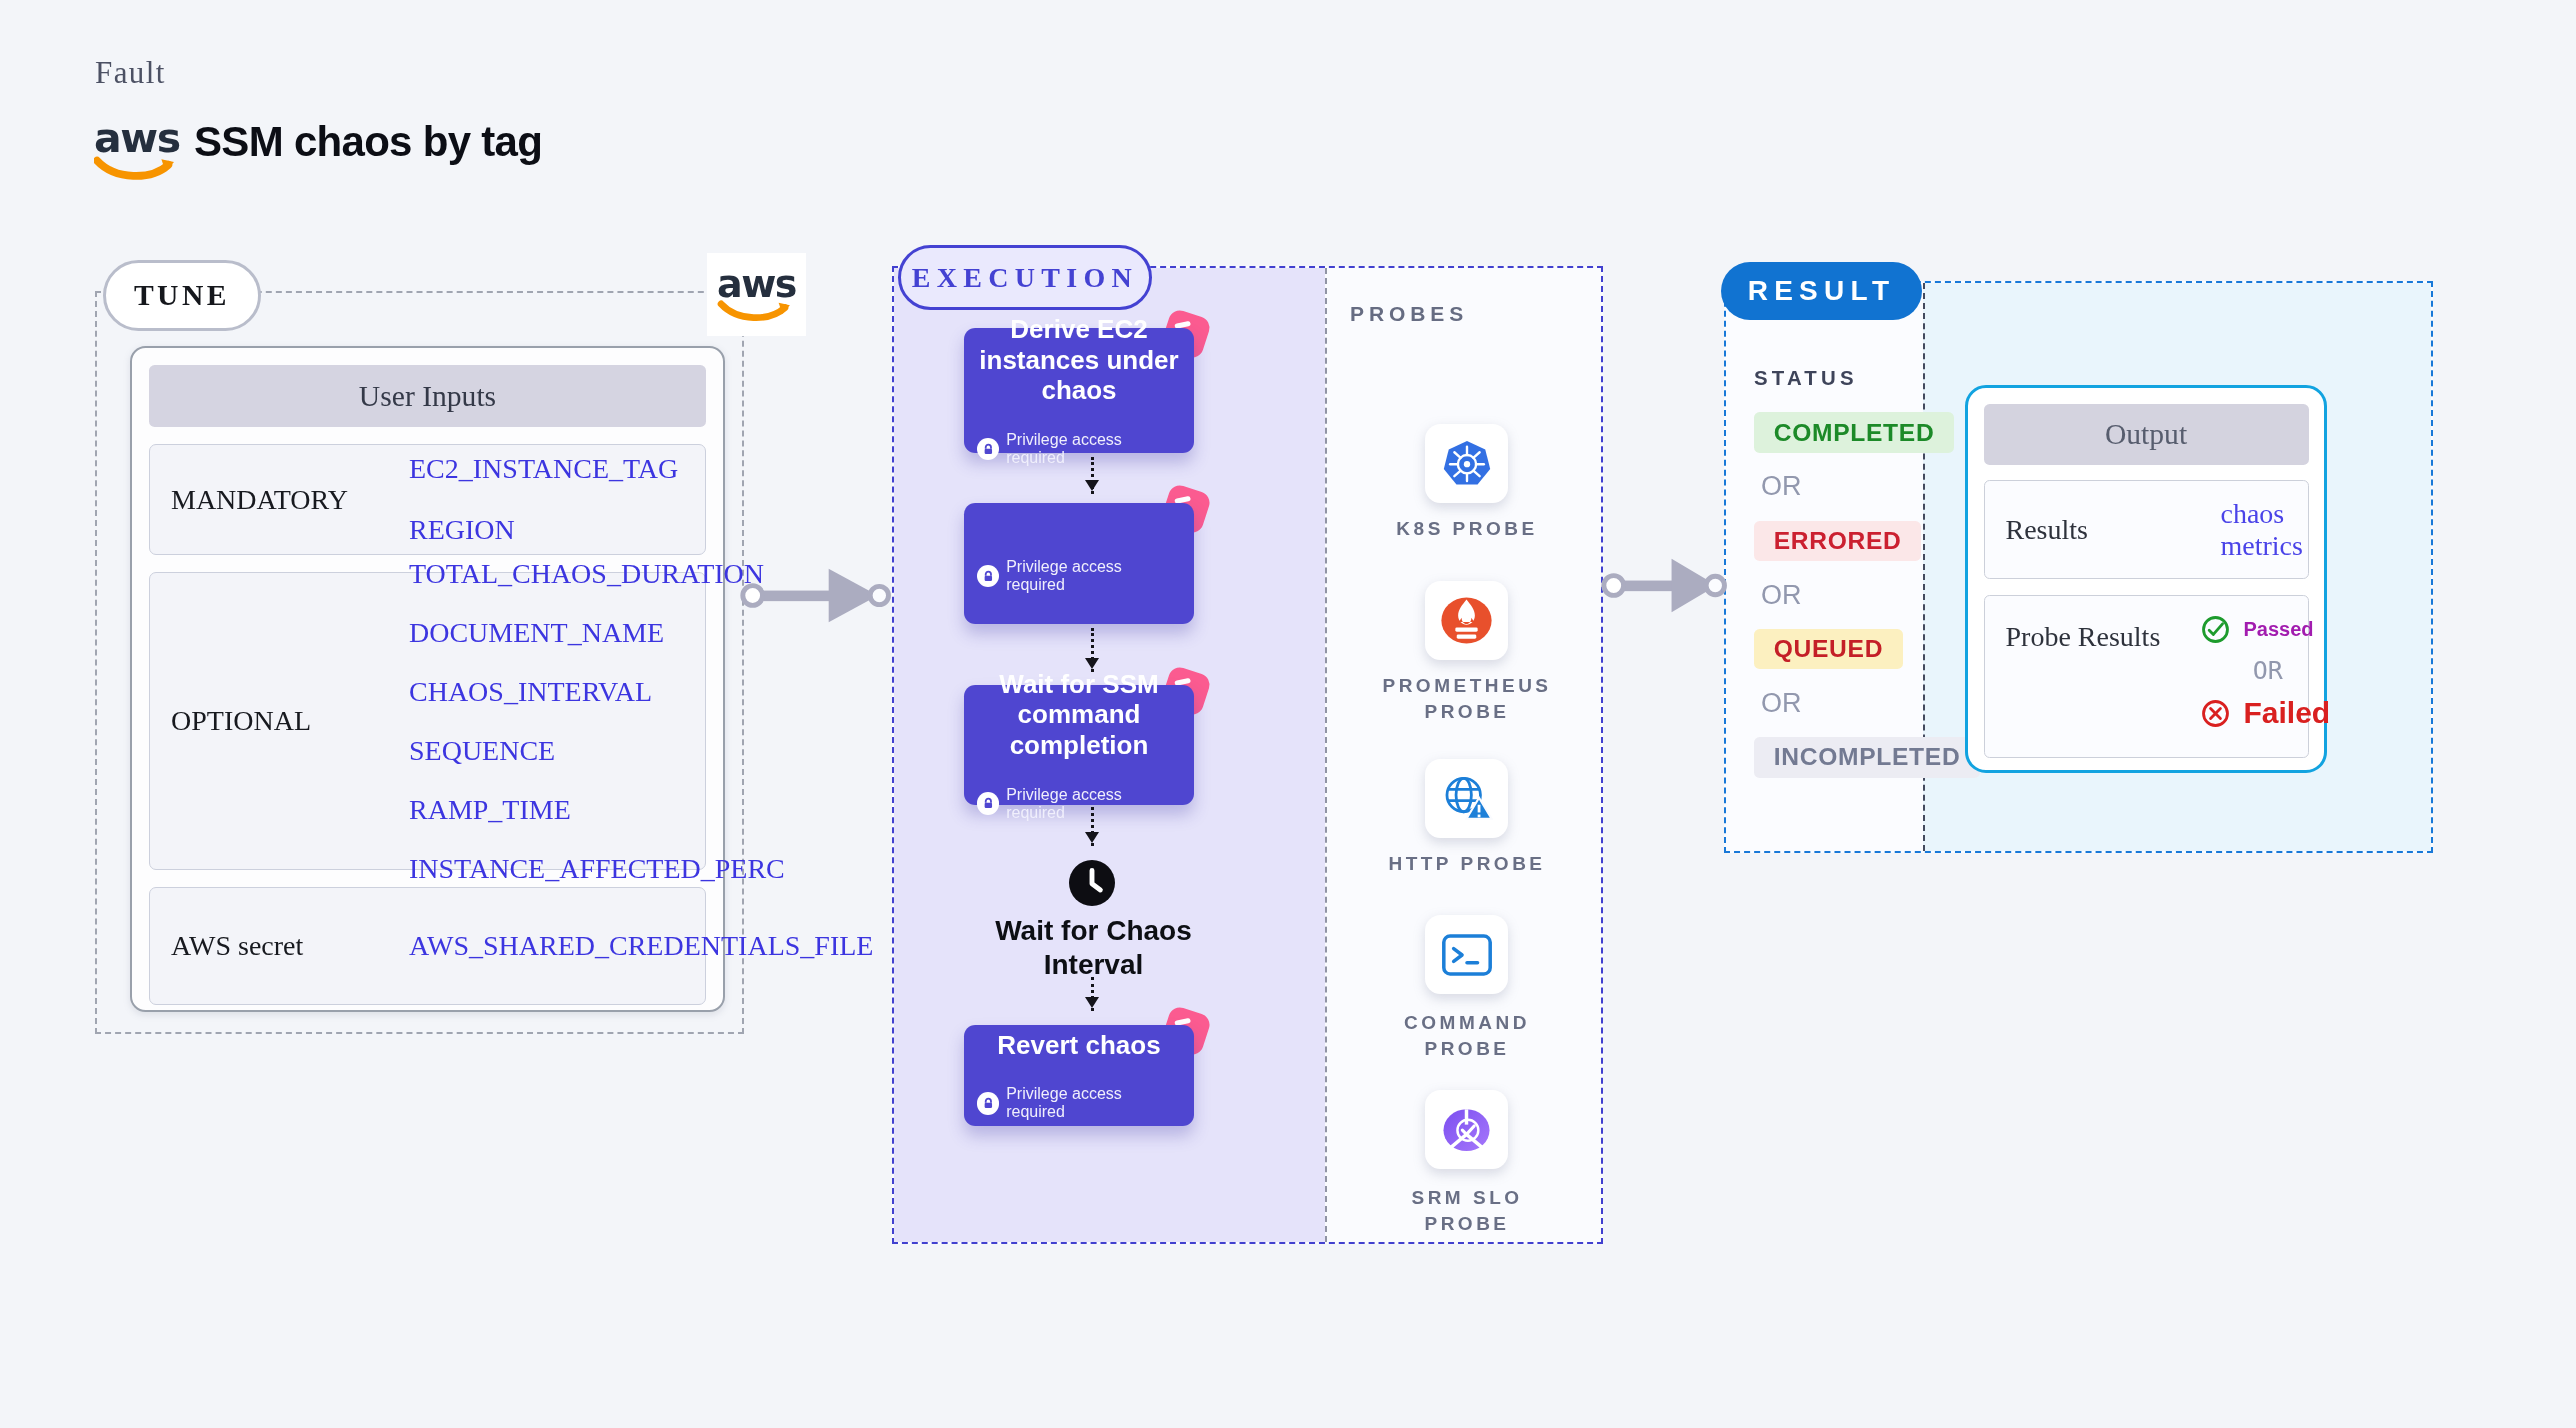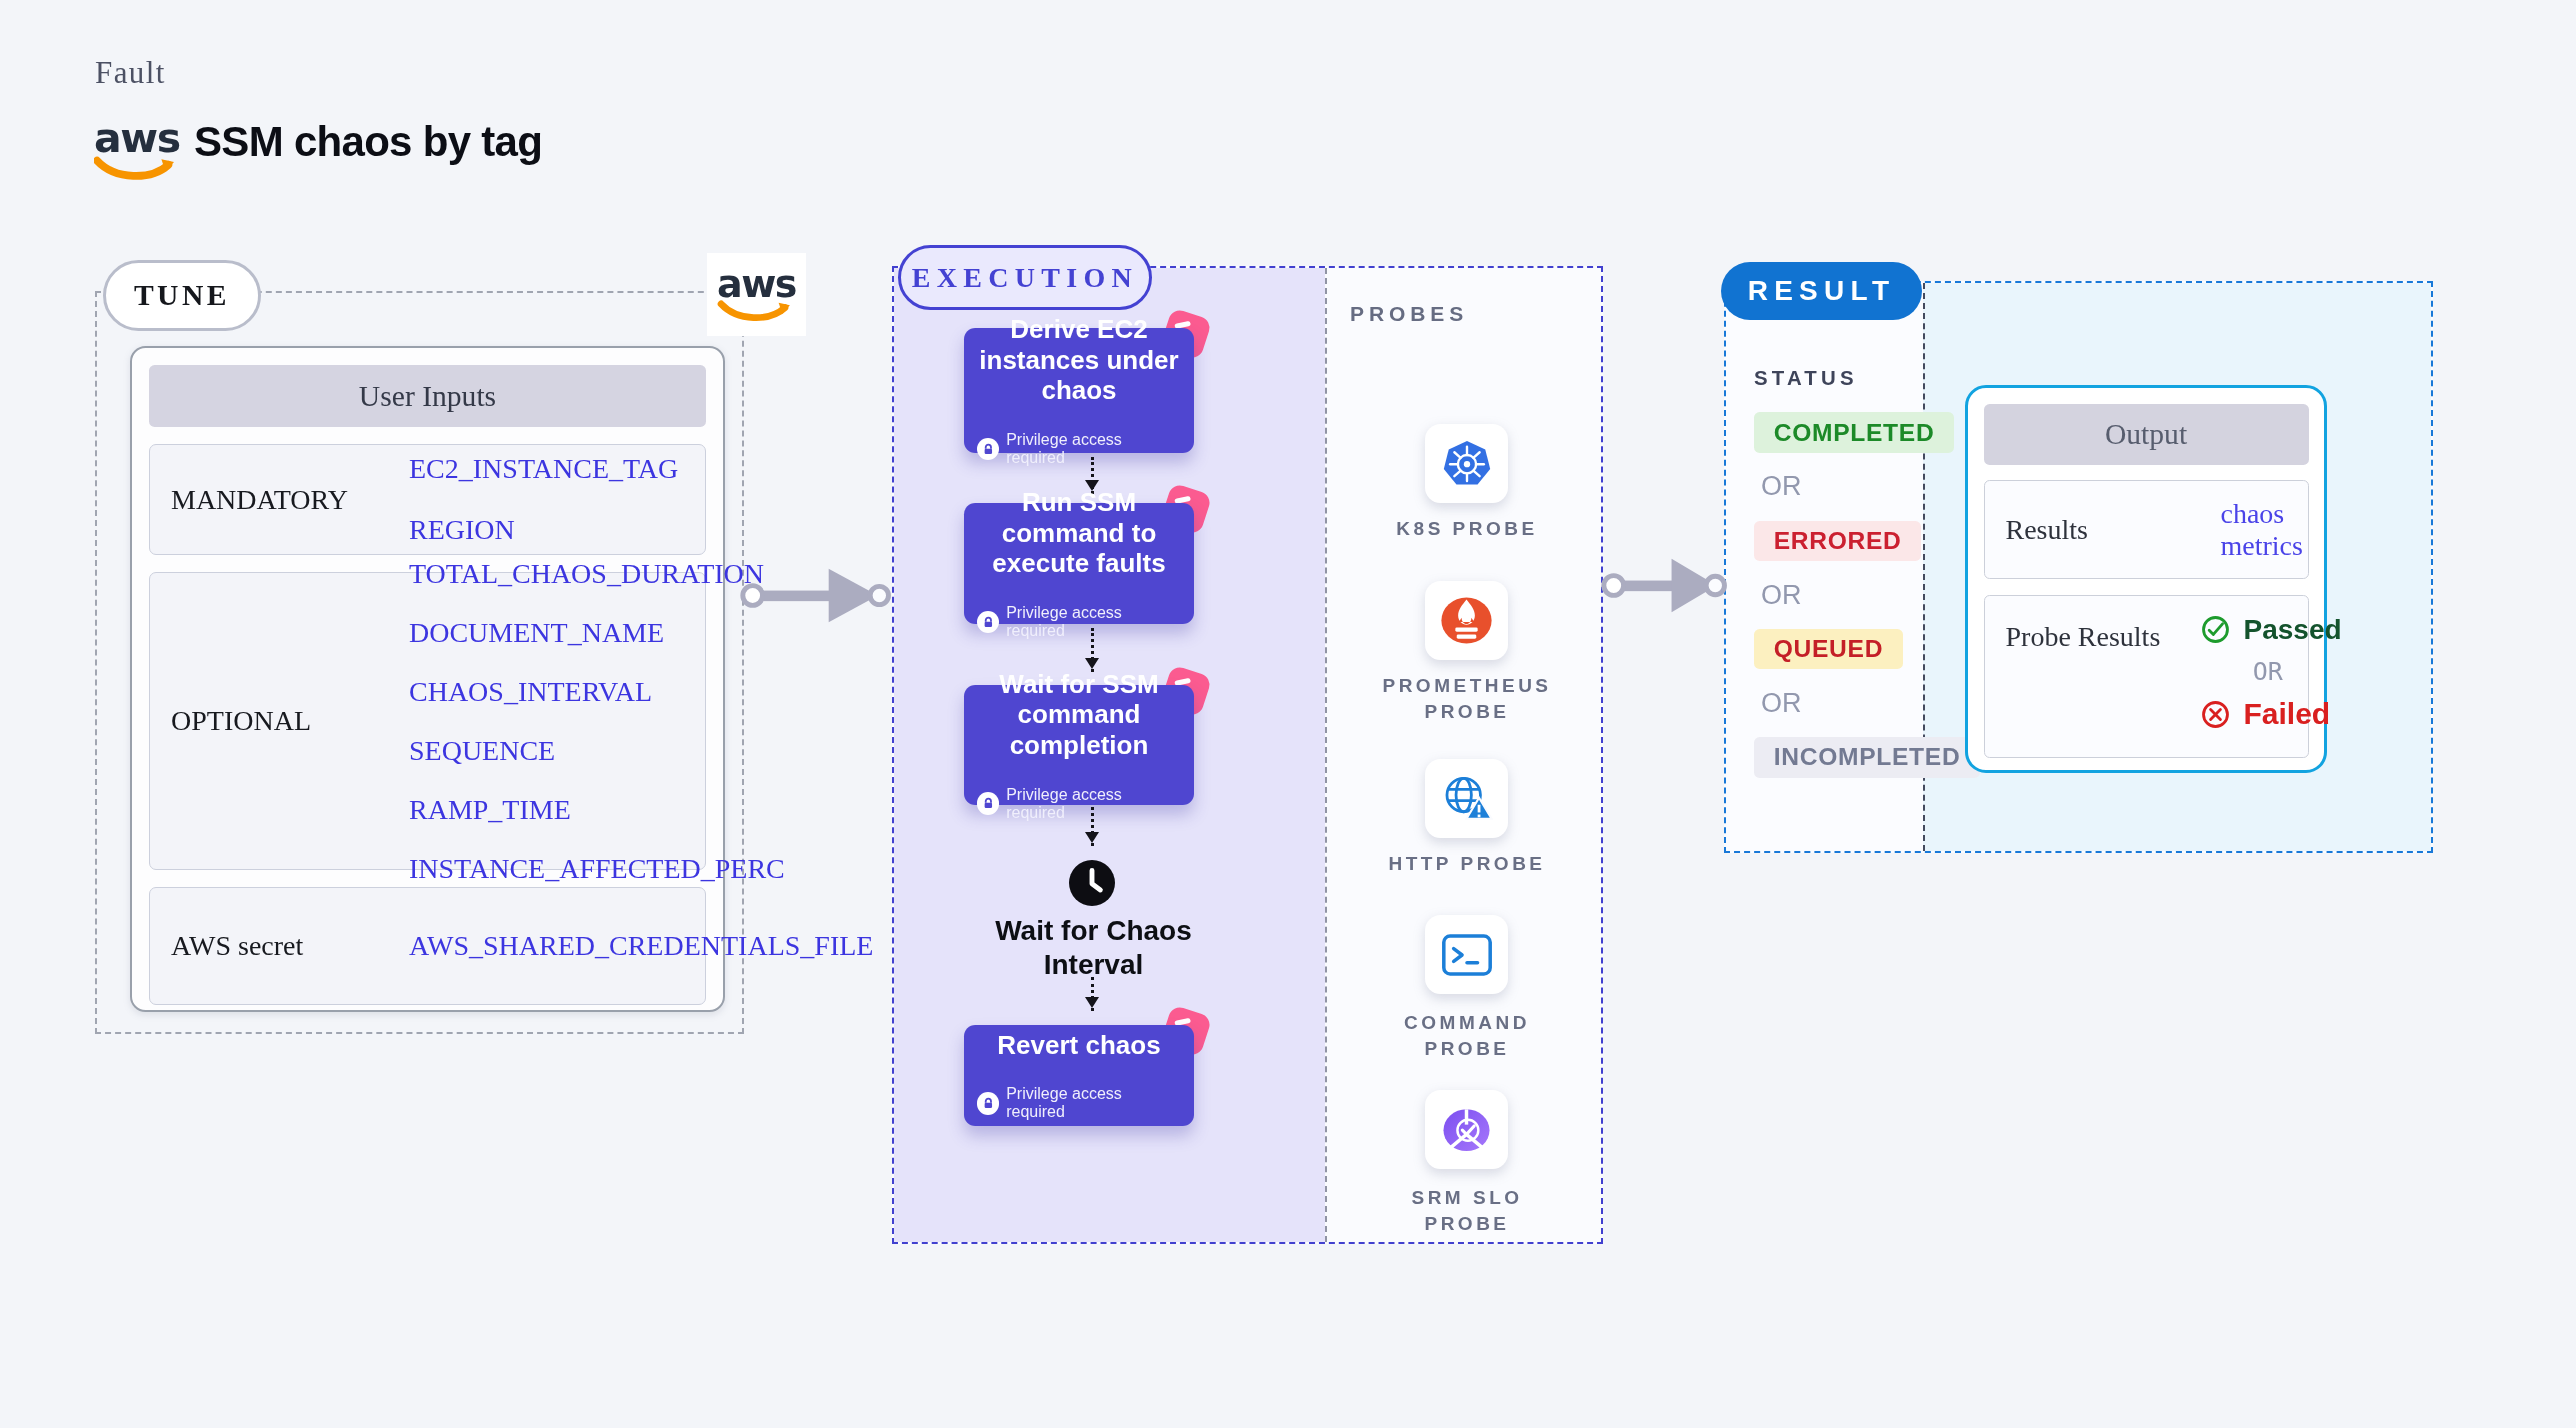--- a/index.html
+++ b/index.html
@@ -99,21 +99,21 @@
     font-size:29.6px;color:#575d6e;}
   .output-row{margin-top:15.5px;background:#fbfcff;border:1.4px solid #ccd0da;border-radius:5.6px;box-sizing:border-box;
     display:flex;padding:18.3px 21px;}
   .metrics-row{height:99px;align-items:center;}
   .metrics-label{width:176px;font-size:28px;color:#2e323c;flex:none;}
   .metrics-value{font-size:28px;color:#4a43e8;margin-left:39px;}
   .probe-results-row{height:163px;align-items:flex-start;}
   .pr-label{width:176px;font-size:28px;color:#2e323c;line-height:1.45;flex:none;padding-top:2.8px;}
   .pr-values{display:flex;flex-direction:column;margin-left:18.3px;}
   .pr-line{display:flex;align-items:center;gap:12.7px;}
-  .pr-passed{font-size:28px;font-weight:bold;color:#14532d;}
+  .pr-passed{font-size:20px;font-weight:bold;color:#a21caf;}
   .pr-failed{font-size:30px;font-weight:bold;color:#d92020;}
   .pr-or{font-size:25px;color:#9298ae;margin:11.3px 0 11.3px 53px;font-family:"DejaVu Sans Mono","Liberation Mono",monospace;}
 </style>
 </head>
 <body>
 
 <div class="kicker mono">Fault</div>
 <div class="aws-header awsmark">
   <span class="aws-word">aws</span>
   <svg width="83" height="28" viewBox="0 0 118 40">
@@ -196,21 +196,20 @@
     </div>
   </div>
   <div class="vconn" style="top:189px;height:37px;"></div>
 
   <div class="step-wrap" style="top:235px;">
     <div class="chaos-badge">
         <span class="dash d1"></span>
         <span class="dash d2"></span>
       </div>
     <div class="step" style="height:121px;">
-      <div class="step-title">Run SSM command to execute faults</div>
       <div class="step-badge">
         <span class="lock-circ">
           <svg width="12.7" height="12.7" viewBox="0 0 24 24">
               <path d="M7 11 V8 a5 5 0 0 1 10 0 v3" fill="none" stroke="#4f46d0" stroke-width="3.4"></path>
               <rect x="5" y="11" width="14" height="10" rx="2.4" fill="#4f46d0"></rect>
             </svg>
         </span>
         <span class="step-badge-text">Privilege access required</span>
       </div>
     </div>

